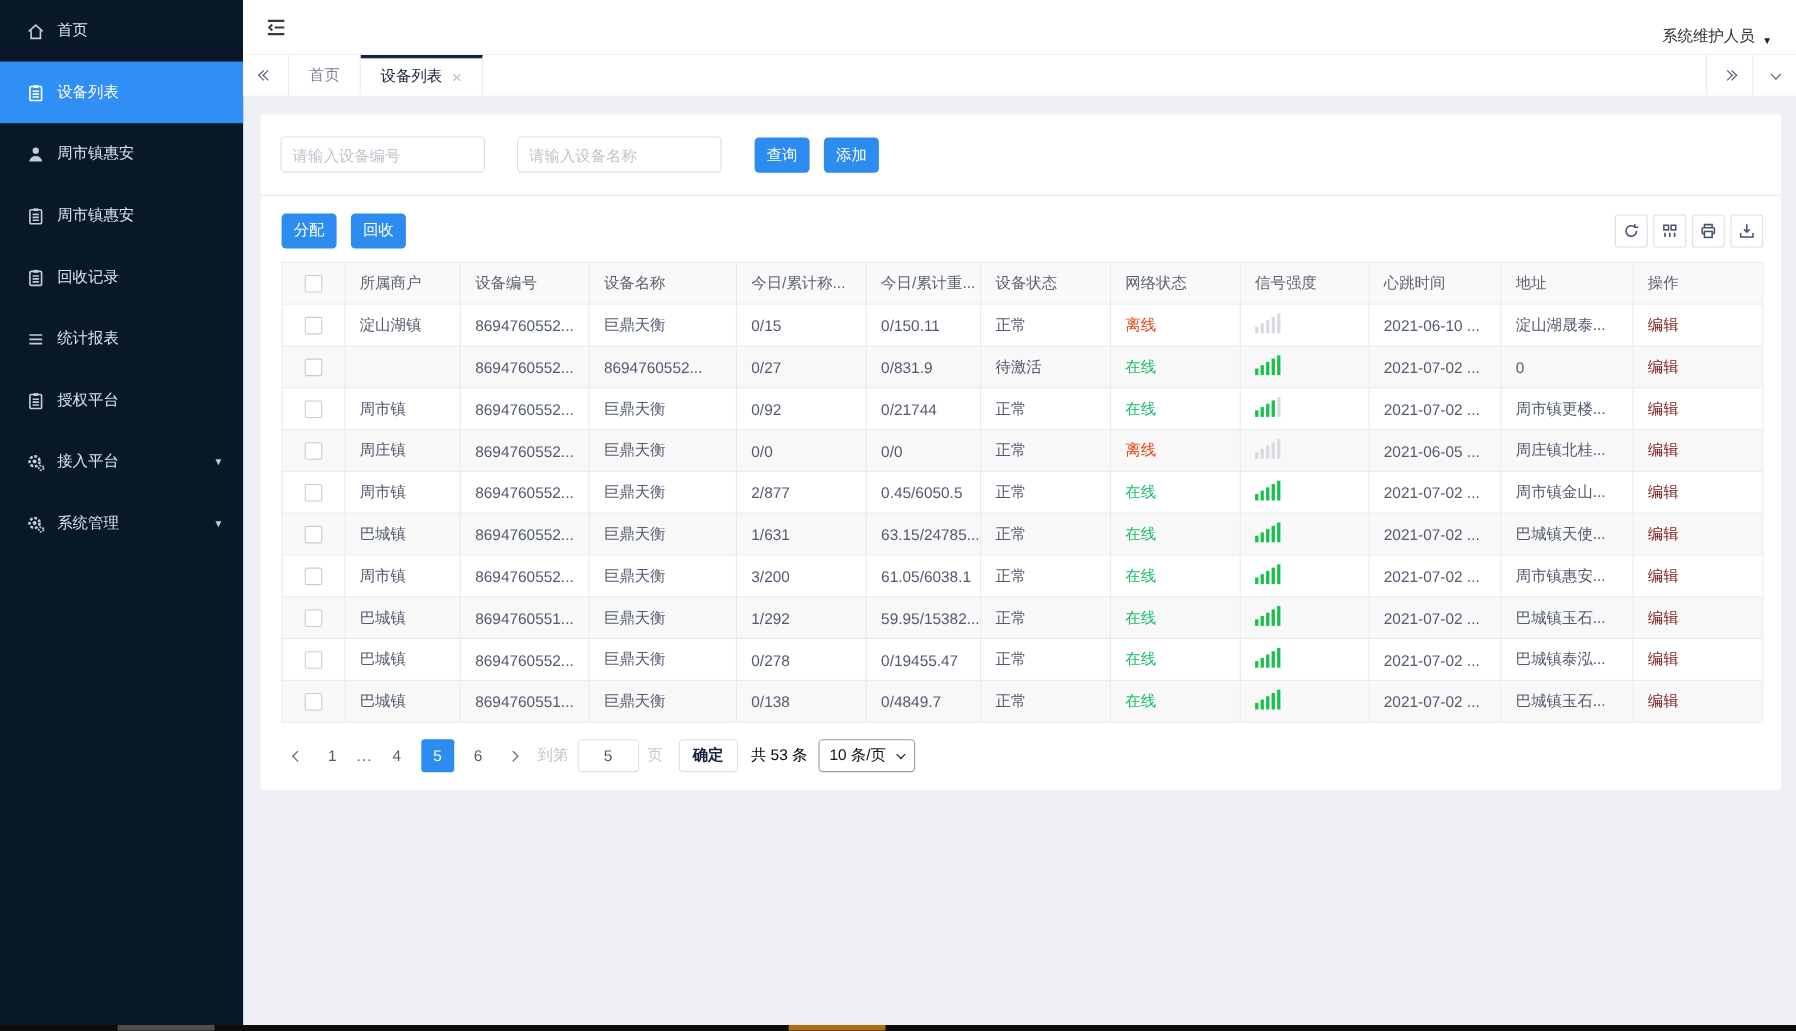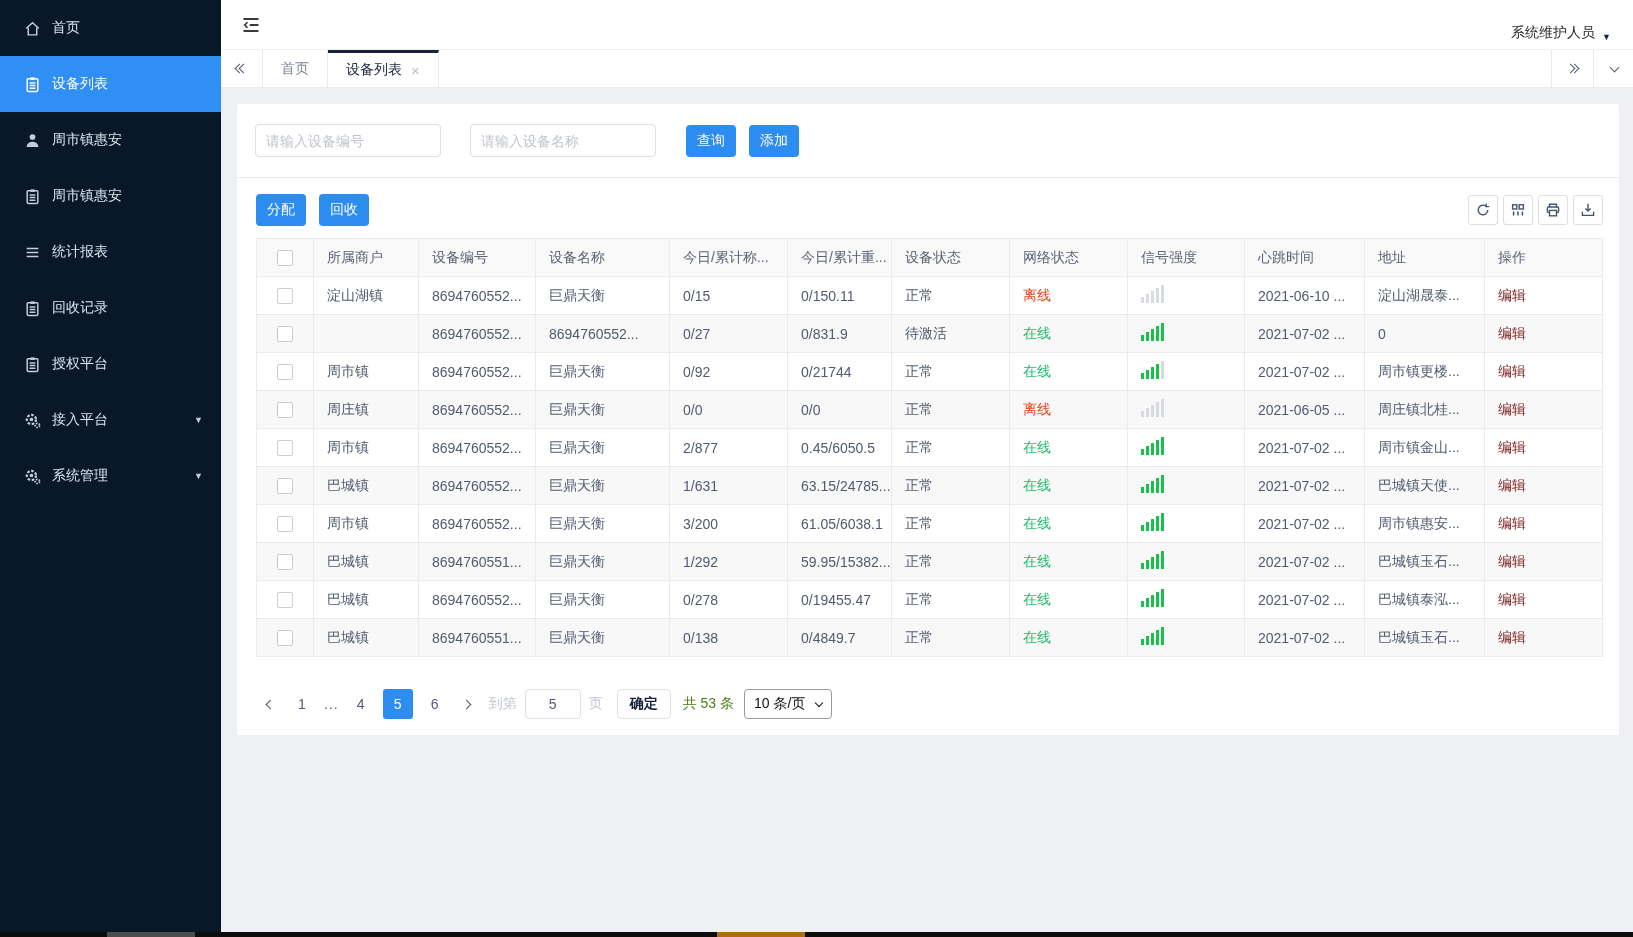--- a/index.html
+++ b/index.html
@@ -77,34 +77,34 @@
   .check-col { text-align: center !important; padding: 0 !important; }
   .checkbox { width: 16px; height: 16px; border: 1px solid #c8ccd4; border-radius: 2px;
               background: #fff; display: inline-block; vertical-align: middle; cursor: pointer; }
   .st-online  { color: #19be6b; }
   .st-offline { color: #ed3f14; font-family: Liberation Serif, serif; }
   .signal { display: inline-flex; align-items: flex-end; height: 18px; }
   .signal i { width: 3px; margin-right: 2px; background: #d7dbe0; display: inline-block; }
   .signal i.on { background: #17c14b; }
   .edit-link { color: #7f1d1d; cursor: pointer; text-decoration: none; }
   
-  .pagination { display: flex; align-items: center; margin-top: 32px; color: #515a6e; }
+  .pagination { display: flex; align-items: center; margin-top: 15px; color: #515a6e; }
   .pg-btn { width: 28px; height: 30px; display: inline-flex; align-items: center; justify-content: center;
             cursor: pointer; color: #515a6e; }
   .page-no { min-width: 28px; height: 30px; display: inline-flex; align-items: center; justify-content: center;
              margin: 0 4px; cursor: pointer; border-radius: 3px; font-size: 14px; }
   .page-no.active { background: #2d8cf0; color: #fff; width: 30px; }
   .page-ellipsis { margin: 0 4px; color: #515a6e; letter-spacing: 1px; }
   .pg-dim { color: #c2c6cd; margin: 0 8px; }
   .pg-input { width: 56px; height: 30px; border: 1px solid #dcdee2; border-radius: 4px;
               text-align: center; font-size: 14px; color: #515a6e; outline: none; font-family: inherit; }
   .pg-confirm { height: 30px; padding: 0 12px; background: #fff; border: 1px solid #dcdee2;
                 border-radius: 4px; font-weight: bold; color: #17233d; font-size: 14px;
                 cursor: pointer; margin: 0 6px; font-family: inherit; }
-  .pg-total { margin: 0 10px 0 6px; color: #4d7c0f; }
+  .pg-total { margin: 0 10px 0 6px; color: #000000; }
   .pg-select { height: 30px; border: 1px solid #9a9a9a; border-radius: 4px; display: inline-flex;
                align-items: center; padding: 0 26px 0 9px; position: relative; cursor: pointer;
                color: #111; font-weight: 500; }
   .pg-select .chev { position: absolute; right: 9px; width: 6px; height: 6px; }
   
   .bottom-strip { position: fixed; left: 0; bottom: 0; width: 1633px; height: 5px; background: #0c0c0c; }
   .bottom-strip .seg-gray   { position: absolute; left: 107px; width: 88px; height: 5px; background: #4d4d4d; }
   .bottom-strip .seg-orange { position: absolute; left: 717px; width: 88px; height: 5px; background: #b06d14; }
 </style>
 </head>
@@ -146,34 +146,34 @@
             <rect x="3" y="2.5" width="10" height="12" rx="1"></rect>
             <rect x="6" y="1.3" width="4" height="2.4" fill="currentColor" stroke="none"></rect>
             <path d="M5.3 6.5h5.4M5.3 9h5.4M5.3 11.5h5.4"></path>
           </svg>
         </span>
         <span class="menu-label">周市镇惠安</span>
       </div>
       <div class="menu-item">
         <span class="menu-icon">
           <svg viewBox="0 0 16 16" fill="none" stroke="currentColor" stroke-width="1.4">
-            <path d="M2.5 4.3h11M2.5 8h11M2.5 11.7h11"></path>
-          </svg>
-        </span>
-        <span class="menu-label">统计报表</span>
-      </div>
-      <div class="menu-item">
-        <span class="menu-icon">
-          <svg viewBox="0 0 16 16" fill="none" stroke="currentColor" stroke-width="1.4">
             <rect x="3" y="2.5" width="10" height="12" rx="1"></rect>
             <rect x="6" y="1.3" width="4" height="2.4" fill="currentColor" stroke="none"></rect>
             <path d="M5.3 6.5h5.4M5.3 9h5.4M5.3 11.5h5.4"></path>
           </svg>
         </span>
         <span class="menu-label">回收记录</span>
+      </div>
+      <div class="menu-item">
+        <span class="menu-icon">
+          <svg viewBox="0 0 16 16" fill="none" stroke="currentColor" stroke-width="1.4">
+            <path d="M2.5 4.3h11M2.5 8h11M2.5 11.7h11"></path>
+          </svg>
+        </span>
+        <span class="menu-label">统计报表</span>
       </div>
       <div class="menu-item">
         <span class="menu-icon">
           <svg viewBox="0 0 16 16" fill="none" stroke="currentColor" stroke-width="1.4">
             <rect x="3" y="2.5" width="10" height="12" rx="1"></rect>
             <rect x="6" y="1.3" width="4" height="2.4" fill="currentColor" stroke="none"></rect>
             <path d="M5.3 6.5h5.4M5.3 9h5.4M5.3 11.5h5.4"></path>
           </svg>
         </span>
         <span class="menu-label">授权平台</span>

